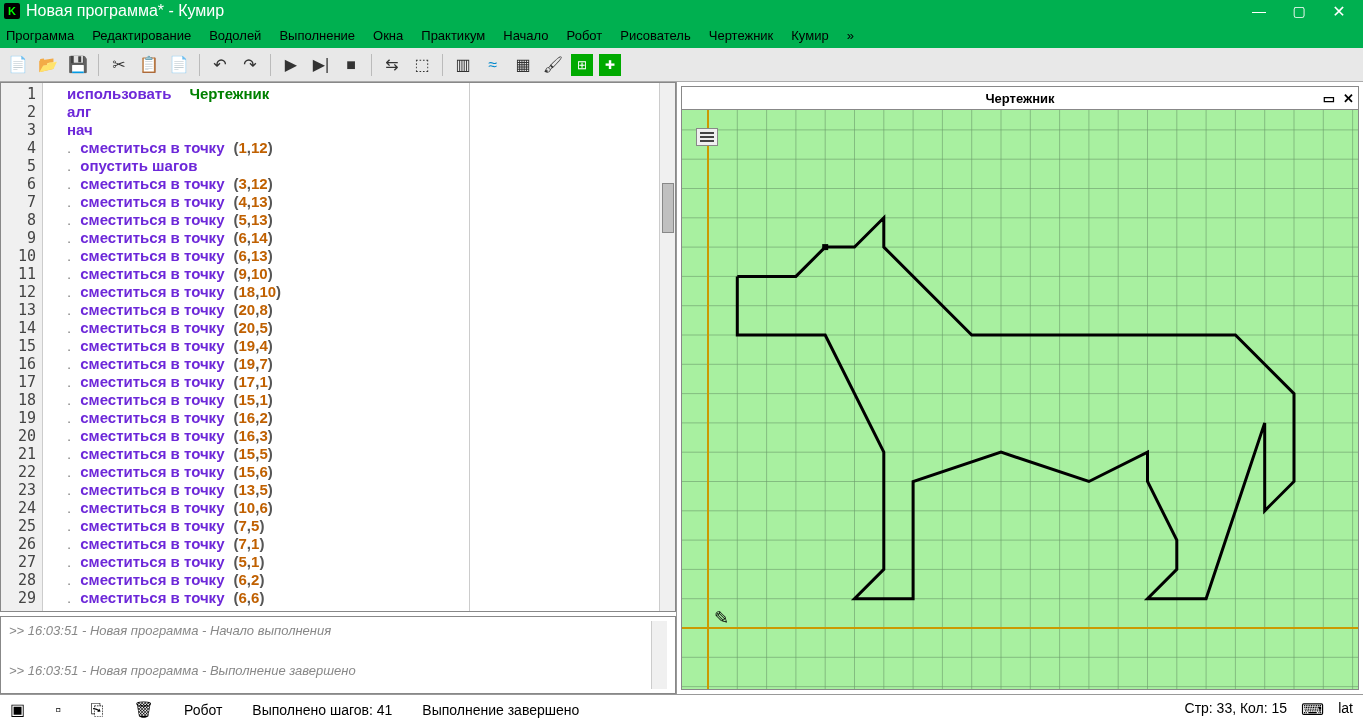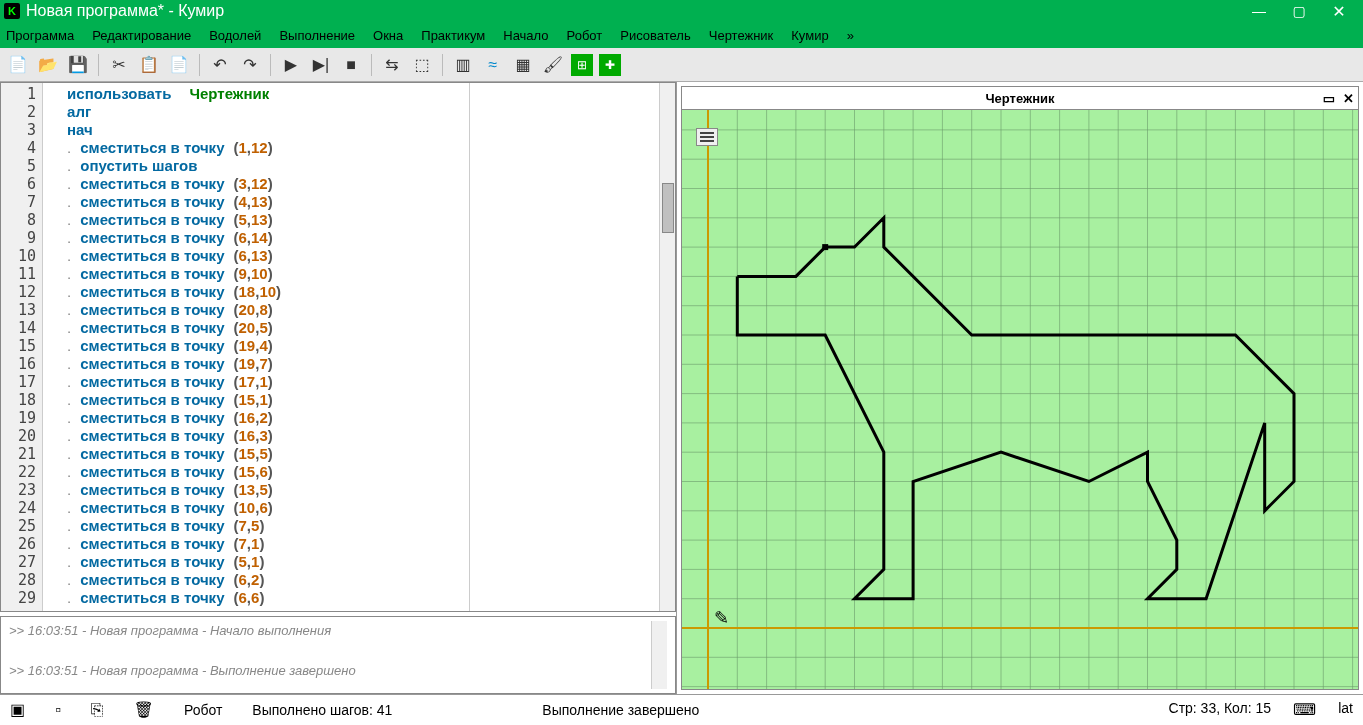--- a/index.html
+++ b/index.html
@@ -23,21 +23,21 @@
 
 
 .main { display:flex; height:612px; }
 .left { width:680px; display:flex; flex-direction:column; border-right:1px solid #999; }
 .right { flex:1; display:flex; flex-direction:column; padding:4px; }
 
 
 .editor-wrap { display:flex; flex:1; border:1px solid #888; margin:0; position:relative; background:#fff; }
 .gutter { width:42px; background:#f0f0f0; border-right:1px solid #ccc; font-family:Consolas,monospace; font-size:15px; color:#444; text-align:right; padding:2px 6px 0 0; line-height:18px; }
 .code { flex:1; font-family:Consolas,monospace; font-size:15px; padding:2px 4px 0 6px; line-height:18px; white-space:pre; overflow:hidden; }
-.code .kw { color:#0369a1; font-weight:bold; }
+.code .kw { color:#6d28d9; font-weight:bold; }
 .code .fn { color:#008000; font-weight:bold; }
 .code .num { color:#c06000; font-weight:bold; }
 .code .dot { color:#888; }
 .code .paren { color:#555; font-weight:bold; }
 .right-pane { width:190px; border-left:1px solid #ccc; }
 .vscroll { width:16px; background:#f0f0f0; border-left:1px solid #ccc; position:relative; }
 .vscroll .thumb { position:absolute; top:100px; left:2px; width:12px; height:50px; background:#c0c0c0; border:1px solid #888; }
 
 
 .console { height:78px; border:1px solid #888; margin-top:4px; font-family:Consolas,monospace; font-size:13px; font-style:italic; color:#888; padding:4px 8px; line-height:20px; display:flex;justify-content:center; }
@@ -47,21 +47,21 @@
 
 .panel-title { height:24px; background:#fff; border:1px solid #888; display:flex; align-items:center; justify-content:center; font-weight:bold; font-size:13px; position:relative; }
 .panel-title .picon { position:absolute; right:4px; display:flex; gap:8px; }
 .canvas-box { flex:1; border:1px solid #888; border-top:none; background:#a8f0a0; position:relative; overflow:hidden; }
 .hamburger { position:absolute; top:18px; left:14px; width:22px; height:18px; background:#f0f0f0; border:1px solid #888; display:flex; flex-direction:column; justify-content:center; align-items:center; gap:2px; z-index:5; }
 .hamburger div { width:14px; height:2px; background:#444; }
 
 
 .statusbar { height:30px; border-top:1px solid #999; display:flex; align-items:center; padding:0 10px; gap:30px; font-size:14px; }
 .statusbar .sicon { font-size:16px; }
-.statusbar .right-status { margin-left:auto; display:flex; gap:22px; }
+.statusbar .right-status { margin-left:auto; display:flex; gap:14px; }
 
 svg { display:block; }
 </style>
 </head>
 <body>
 
 <div class="titlebar">
   <div class="logo">K</div>
   <div class="title">Новая программа* - Кумир</div>
   <div class="winbtn">—</div>
@@ -232,19 +232,19 @@
   </div>
 </div>
 
 <div class="statusbar">
   <span class="sicon">▣</span>
   <span class="sicon">▫</span>
   <span class="sicon">⎘</span>
   <span class="sicon">🗑</span>
   <span>Робот</span>
   <span>Выполнено шагов: 41</span>
-  <span style="margin-left:120px">Выполнение завершено</span>
+  <span style="">Выполнение завершено</span>
   <div class="right-status">
     <span>Стр: 33, Кол: 15</span>
     <span class="sicon">⌨</span>
     <span>lat</span>
   </div>
 </div>
 
 </body></html>

